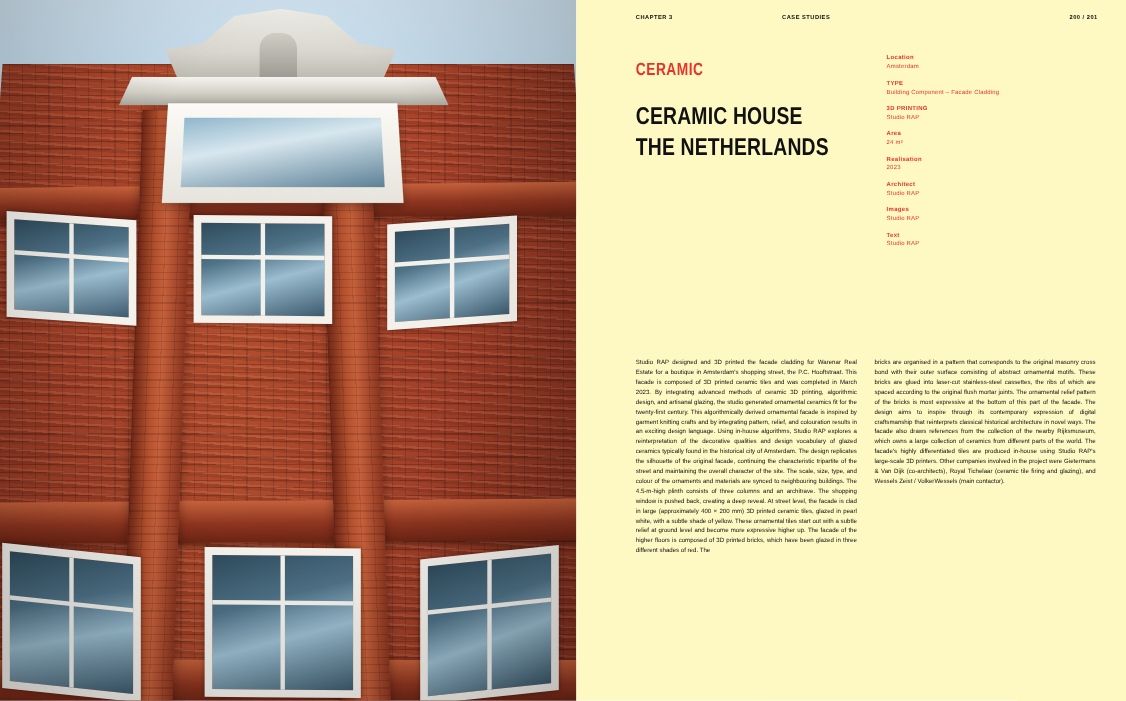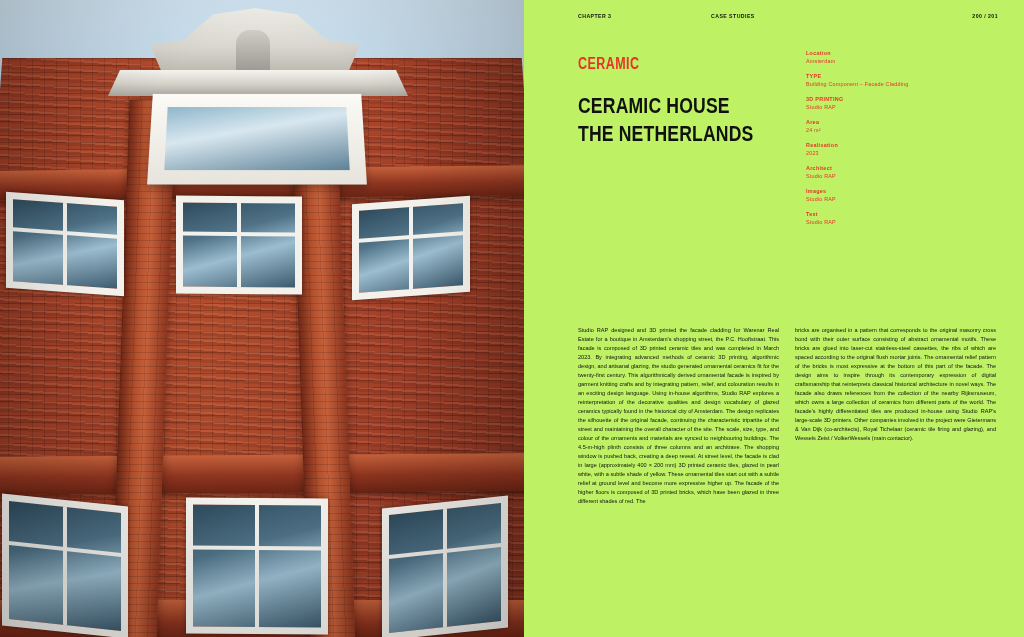--- a/index.html
+++ b/index.html
@@ -178,21 +178,21 @@
     inset: 0;
     background: radial-gradient(ellipse at 50% 42%, rgba(0,0,0,0) 45%, rgba(0,0,0,0.22) 100%);
     pointer-events: none;
   }
 
   
   .page-right {
     position: relative;
     width: 500px;
     height: 637px;
-    background: #bef264;
+    background: #fef9c3;
   }
   .running-head {
     position: absolute;
     top: 13px;
     left: 54px;
     right: 26px;
     display: flex;
     justify-content: space-between;
     font-size: 5.2px;
     letter-spacing: 0.45px;

